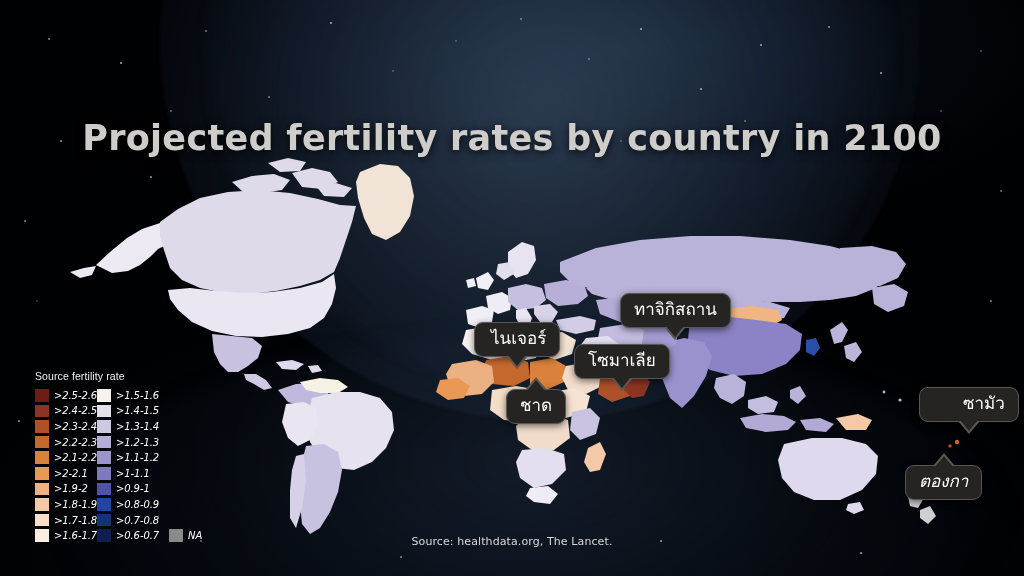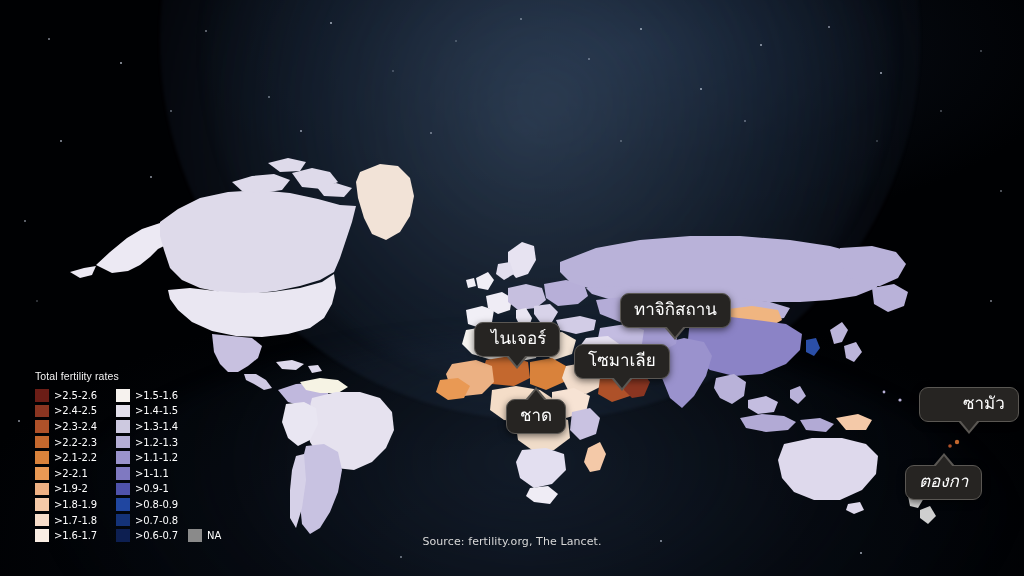--- a/index.html
+++ b/index.html
@@ -68,21 +68,21 @@
 
   
   .legend {
     position:absolute; left:35px; top:370px; z-index:28;
     color:#ffffff;
   }
   .legend-title {
     font-size:10.5px; font-weight:400; color:#f2f2f2; margin-bottom:6px;
     letter-spacing:.1px;
   }
-  .legend-cols { display:flex; gap:19px; }
+  .legend-cols { display:flex; gap:0;font-style:italic; }
   .legend-col { display:flex; flex-direction:column; gap:1px; }
   .legend-row { display:flex; align-items:center; height:14.6px; }
   .swatch {
     width:14px; height:12.5px; display:inline-block; flex:0 0 auto;
   }
   .legend-label {
     margin-left:5px; font-size:10px; color:#ffffff; white-space:nowrap;
     letter-spacing:-.1px; font-family:"DejaVu Sans", sans-serif;
   }
   .na-extra { display:flex; align-items:center; margin-left:10px; }
@@ -307,23 +307,24 @@
 
         <circle cx="957" cy="442" r="2.2" fill="#c4682e"></circle>
         <circle cx="950" cy="446" r="1.8" fill="#ae5129"></circle>
         <circle cx="900" cy="400" r="1.6" fill="#b9b2d9"></circle>
         <circle cx="884" cy="392" r="1.4" fill="#b9b2d9"></circle>
       </g>
     </svg>
   </div>
 
 
+  <div class="title">Projected fertility rates by country in 2100</div>
 
   <div class="legend">
-    <div class="legend-title">Total fertility rates</div>
+    <div class="legend-title">Source fertility rate</div>
     <div class="legend-cols">
       <div class="legend-col" id="legend-col-left">
           <div class="legend-row">
             <span class="swatch" style="background: rgb(107, 29, 22);"></span>
             <span class="legend-label">&gt;2.5-2.6</span>
           </div>
           <div class="legend-row">
             <span class="swatch" style="background: rgb(138, 53, 33);"></span>
             <span class="legend-label">&gt;2.4-2.5</span>
           </div>
@@ -404,22 +405,22 @@
               <span class="swatch" style="background: rgb(138, 138, 138);"></span>
               <span class="legend-label">NA</span>
             </span>
           </div>
         </div>
     </div>
   </div>
 
   <div id="callouts">
       <div class="callout down" style="left: 474px; top: 322px; padding-left: 16px;">ไนเจอร์<span class="tail-b"></span><span class="tail"></span></div>
-      <div class="callout up" style="left: 506px; top: 399px;">ชาด<span class="tail-b"></span><span class="tail"></span></div>
+      <div class="callout up" style="left: 506px; top: 389px;">ชาด<span class="tail-b"></span><span class="tail"></span></div>
       <div class="callout down" style="left: 574px; top: 344px;">โซมาเลีย<span class="tail-b"></span><span class="tail"></span></div>
       <div class="callout down" style="left: 620px; top: 293px;">ทาจิกิสถาน<span class="tail-b"></span><span class="tail"></span></div>
       <div class="callout down" style="left: 919px; top: 387px; padding-left: 43px;">ซามัว<span class="tail-b"></span><span class="tail"></span></div>
       <div class="callout up" style="left: 905px; top: 465px; font-style: italic;">ตองกา<span class="tail-b"></span><span class="tail"></span></div>
     </div>
 
-  <div class="source">Source: fertility.org, The Lancet.</div>
+  <div class="source">Source: healthdata.org, The Lancet.</div>
 
 </div>
 
 </body></html>

